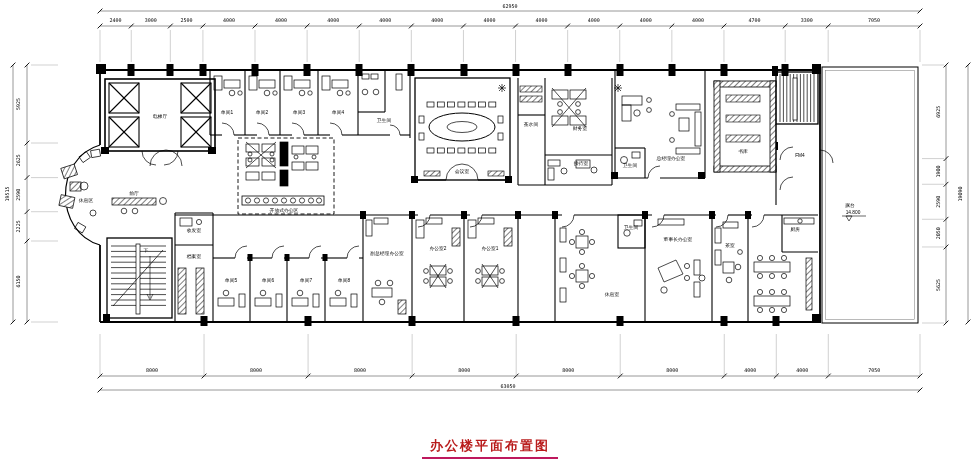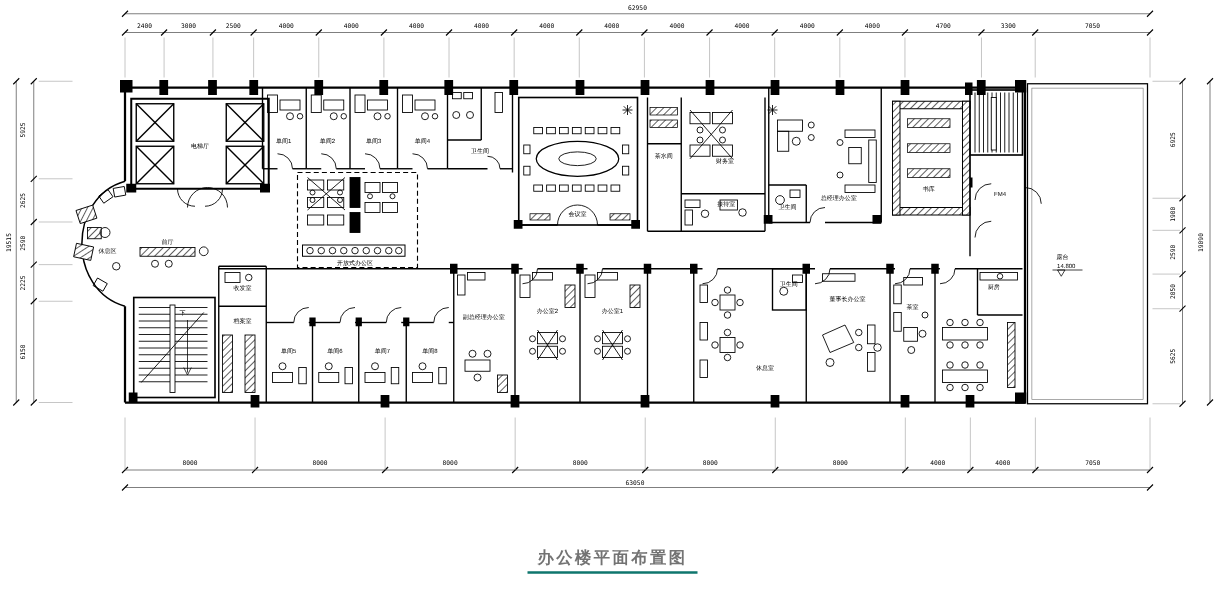--- a/index.html
+++ b/index.html
@@ -9,22 +9,22 @@
   .num{font:5px "DejaVu Sans Mono",monospace;fill:#000;stroke:none}
   .lbl{font:4.8px "Liberation Sans",sans-serif;fill:#000;stroke:none}
   .dims line{stroke:#444;stroke-width:.55}
   .dims line.tick{stroke:#000;stroke-width:.9}
   .dims line.ext{stroke:#999;stroke-width:.45}
   g.walls{stroke:#000;fill:none;stroke-width:1.1}
   g.outline{stroke:#000;fill:none}
   g.furn{stroke:#000;fill:none;stroke-width:.7}
   g.cols{fill:#000;stroke:none}
   .title{position:absolute;left:50%;bottom:12px;transform:translateX(-50%);
-         font:bold 13px "Liberation Sans",sans-serif;letter-spacing:2px;color:#737373;
-         border-bottom:2px solid #0f766e;padding:0 8px 2px}
+         font:bold 13px "Liberation Sans",sans-serif;letter-spacing:2px;color:#b91c1c;
+         border-bottom:2px solid #be185d;padding:0 8px 2px}
 </style>
 </head>
 <body>
 
 <div class="canvas">
 <svg id="plan" width="980" height="471" viewBox="0 0 980 471">
   <defs>
     <pattern id="hb" width="4" height="4" patternUnits="userSpaceOnUse" patternTransform="rotate(45)">
       <rect width="4" height="4" fill="#fff"></rect>
       <line x1="0" y1="0" x2="0" y2="4" stroke="#000" stroke-width="1"></line>

